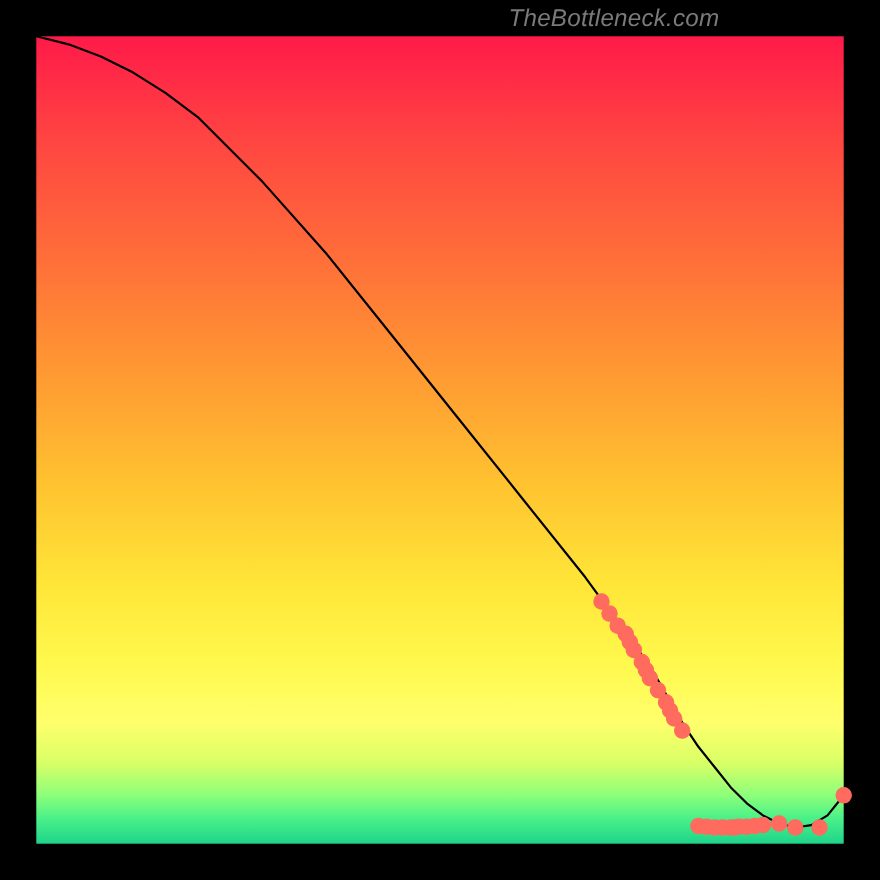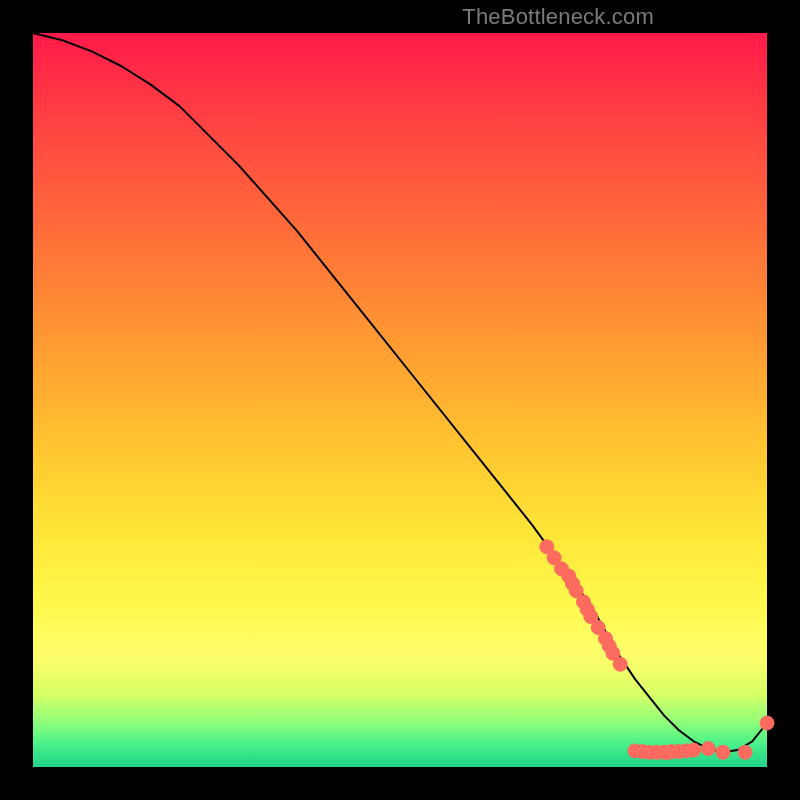--- a/index.html
+++ b/index.html
@@ -9,20 +9,21 @@
     height: 800px;
     background: #000;
     overflow: hidden;
     font-family: Arial, Helvetica, sans-serif;
   }
   .frame {
     position: relative;
     width: 666px;
     height: 800px;
     background: #000;
+    font-style: italic;
   }
   .watermark {
     position: absolute;
     top: 4px;
     right: 12px;
     color: #7a7a7a;
     font-size: 22px;
     font-weight: 500;
     letter-spacing: 0.2px;
     z-index: 20;

